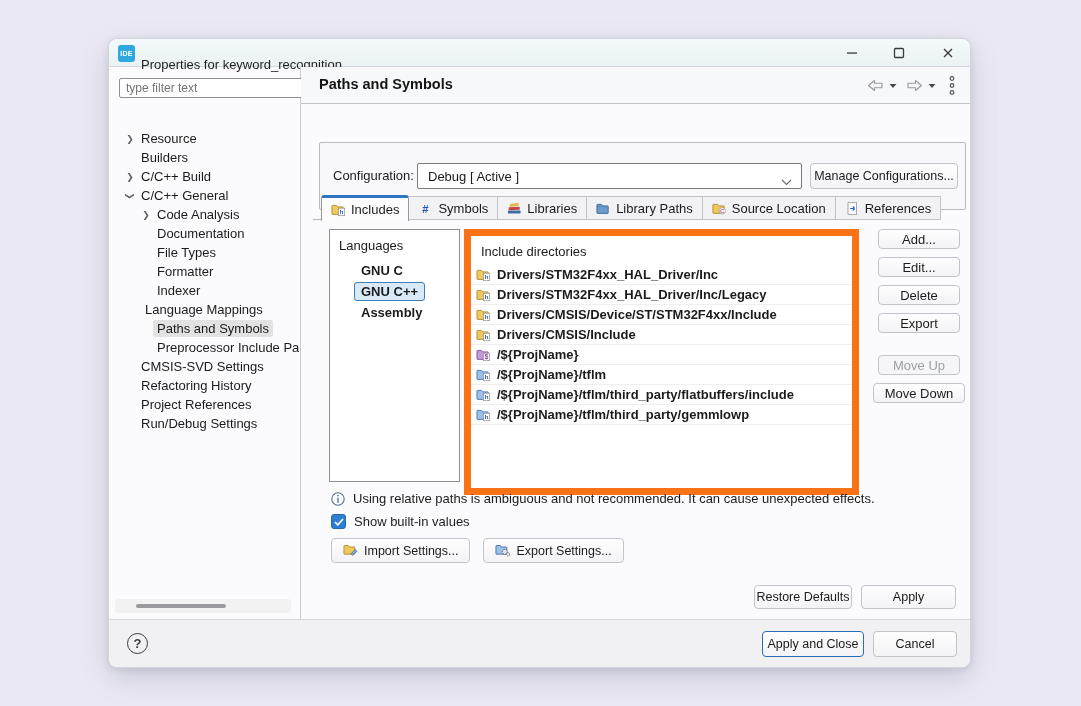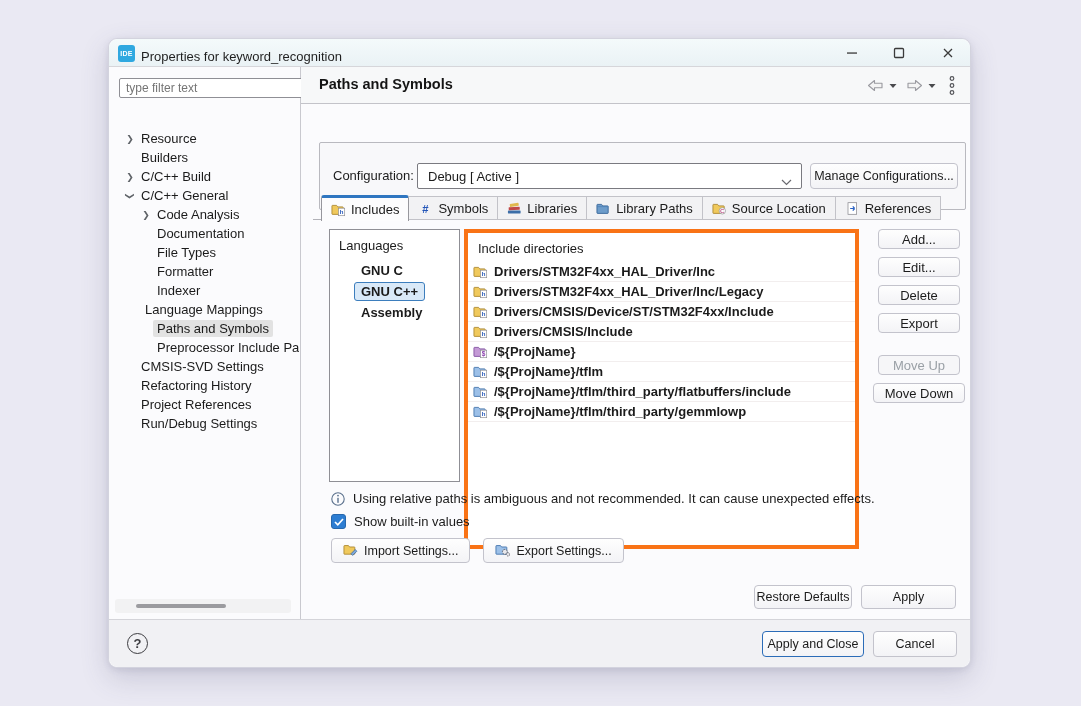--- a/index.html
+++ b/index.html
@@ -9,21 +9,21 @@
   .dialog { position:absolute; left:108px; top:38px; width:863px; height:630px;
     background:#fbfbfd; border:1px solid #d3d3de; border-radius:9px;
     box-shadow:0 10px 28px rgba(70,70,110,.20), 0 2px 6px rgba(70,70,110,.12); }
 
   
   .titlebar { position:absolute; left:0; top:0; right:0; height:28px;
     background:linear-gradient(#f4fafb,#eaf2f5); border-radius:9px 9px 0 0;
     border-bottom:1px solid #d6d6da; }
   .app-icon { position:absolute; left:9px; top:6px; width:17px; height:17px; background:#2fa8e0;
     border-radius:3px; color:#fff; font-size:7px; font-weight:bold; display:flex; align-items:center; justify-content:center; letter-spacing:.2px; }
-  .win-title { position:absolute; left:32px; top:4px; height:28px; line-height:28px; font-size:13px; color:#1f1f1f; }
+  .win-title { position:absolute; left:32px; top:12px; height:28px; line-height:28px; font-size:13px; color:#1f1f1f; }
   .win-btn { position:absolute; top:0; width:38px; height:28px; display:flex; align-items:center; justify-content:center; cursor:default; }
   .win-btn svg { width:12px; height:12px; }
   .wb-min { left:724px; } .wb-max { left:771px; } .wb-close { left:820px; }
 
   
   .sidebar { position:absolute; left:0; top:28px; width:192px; bottom:48px; border-right:1px solid #c9c9cf; }
   .filter-input { position:absolute; left:10px; top:11px; width:184px; height:20px; border:1px solid #8f8f95;
     border-radius:2px; background:#fff; font-size:12px; color:#6f6f75; padding:0 6px; font-family:inherit; }
   .tree { position:absolute; left:0; top:62px; right:1px; }
   .tree-item { height:19px; display:flex; align-items:center; font-size:13px; white-space:nowrap; overflow:hidden; }
@@ -66,21 +66,21 @@
 
   
   .lang-box { position:absolute; left:220px; top:190px; width:131px; height:253px; background:#fff; border:1px solid #8f8f95; }
   .lang-header { position:absolute; left:9px; top:8px; font-size:13px; }
   .lang-items { position:absolute; left:0; top:30px; right:0; }
   .lang-item { height:21px; display:flex; align-items:center; padding-left:24px; font-size:13px; font-weight:600; }
   .lang-item .li-lbl { padding:0 6px; line-height:17px; border:1.5px solid transparent; border-radius:3px; }
   .lang-item.selected .li-lbl { background:#d9e9f8; border-color:#3d7ebd; }
 
   
-  .inc-box { position:absolute; left:355px; top:190px; width:395px; height:320px; background:#fff; border:4px solid #f97316; }
+  .inc-box { position:absolute; left:355px; top:190px; width:395px; height:266px; background:#fff; border:7px solid #f97316; }
   .inc-header { position:absolute; left:10px; top:8px; font-size:13px; }
   .inc-rows { position:absolute; left:0; top:29px; right:0; }
   .inc-row { height:20px; display:flex; align-items:center; padding-left:5px; gap:6px;
     border-bottom:1px solid #f2eeee; font-size:13px; font-weight:600; white-space:nowrap; }
   .inc-row.selected { background:#e5e5e5; }
   .inc-row .r-icon { width:15px; height:15px; flex:none; display:inline-flex; }
 
   
   .side-buttons { position:absolute; left:764px; top:190px; width:92px; }
   .side-buttons .btn { width:82px; height:20px; margin:0 auto 8px auto; font-size:13px; }

